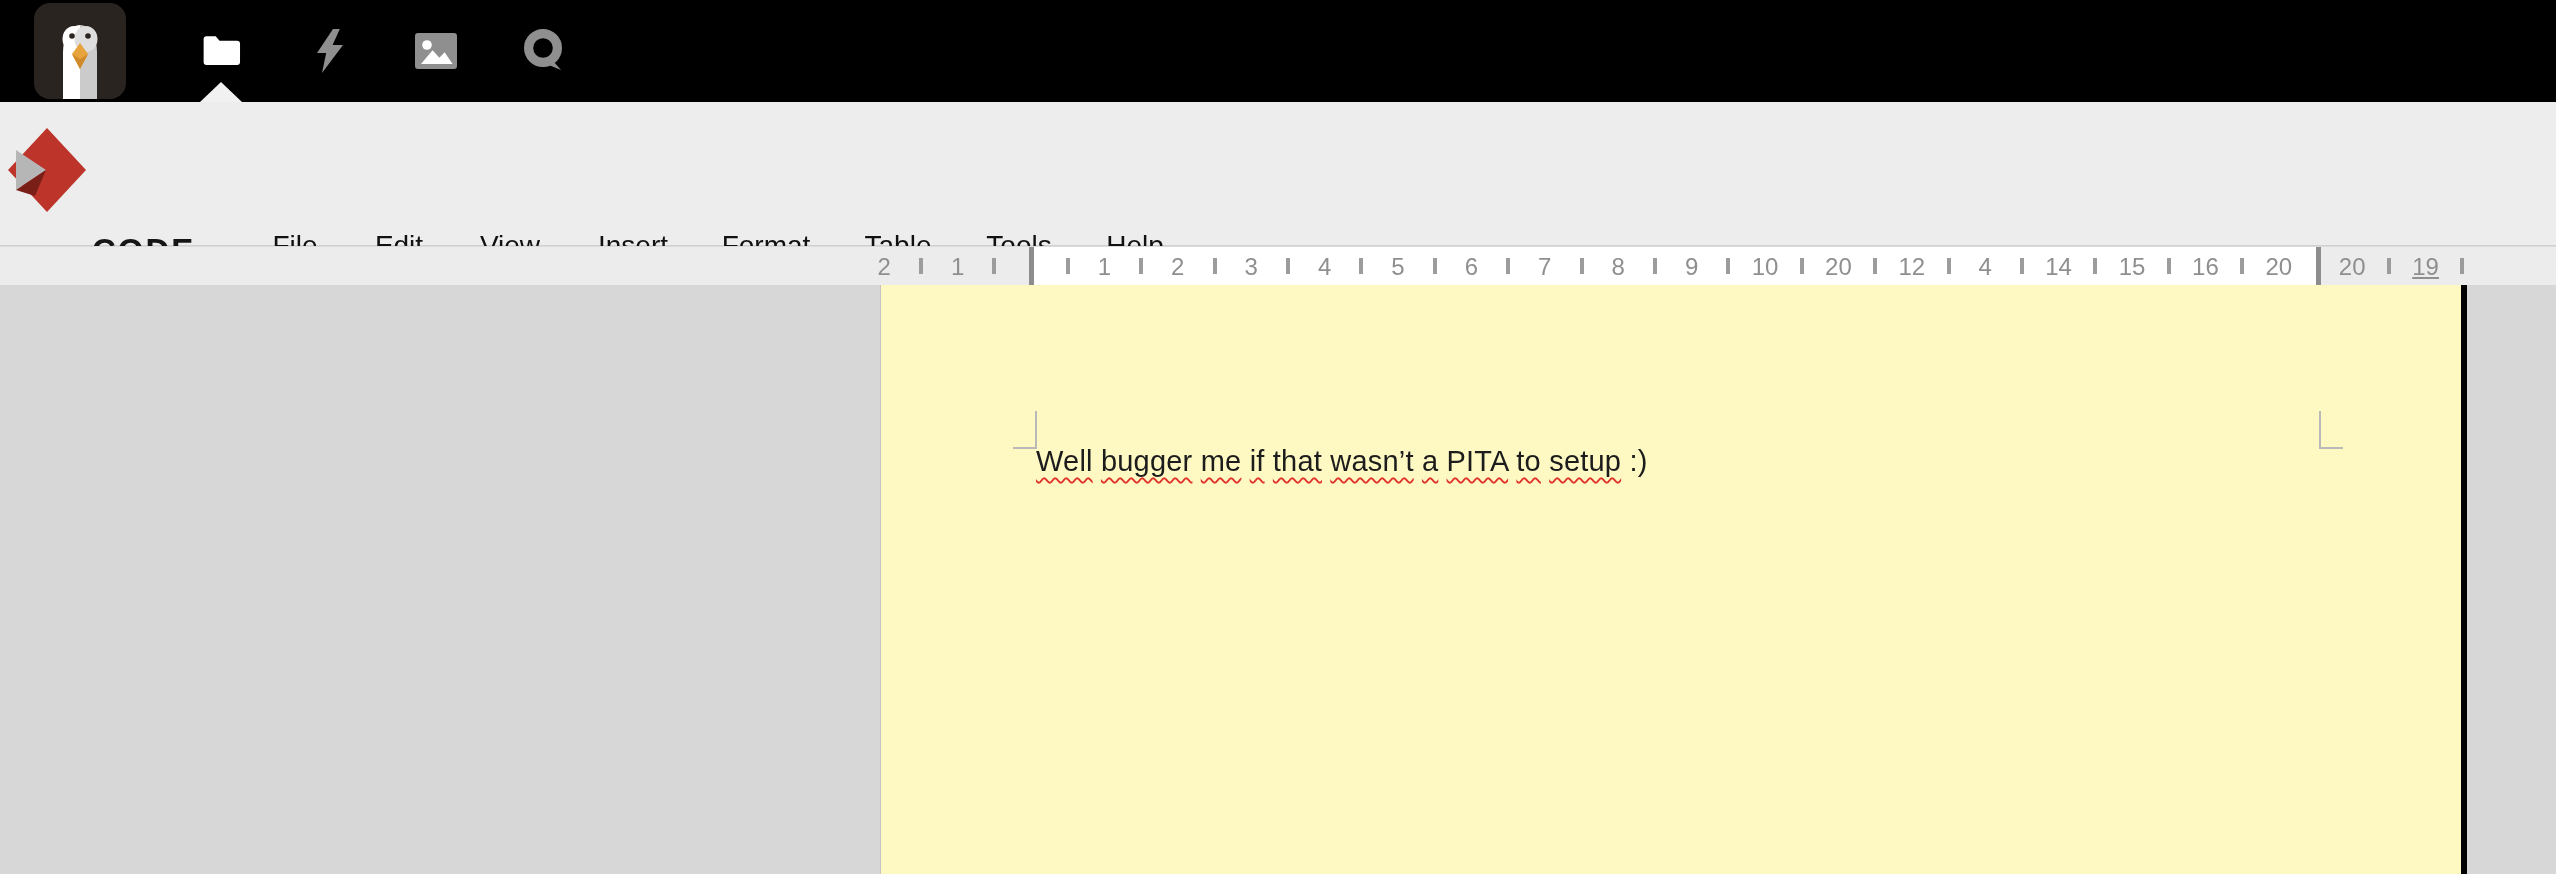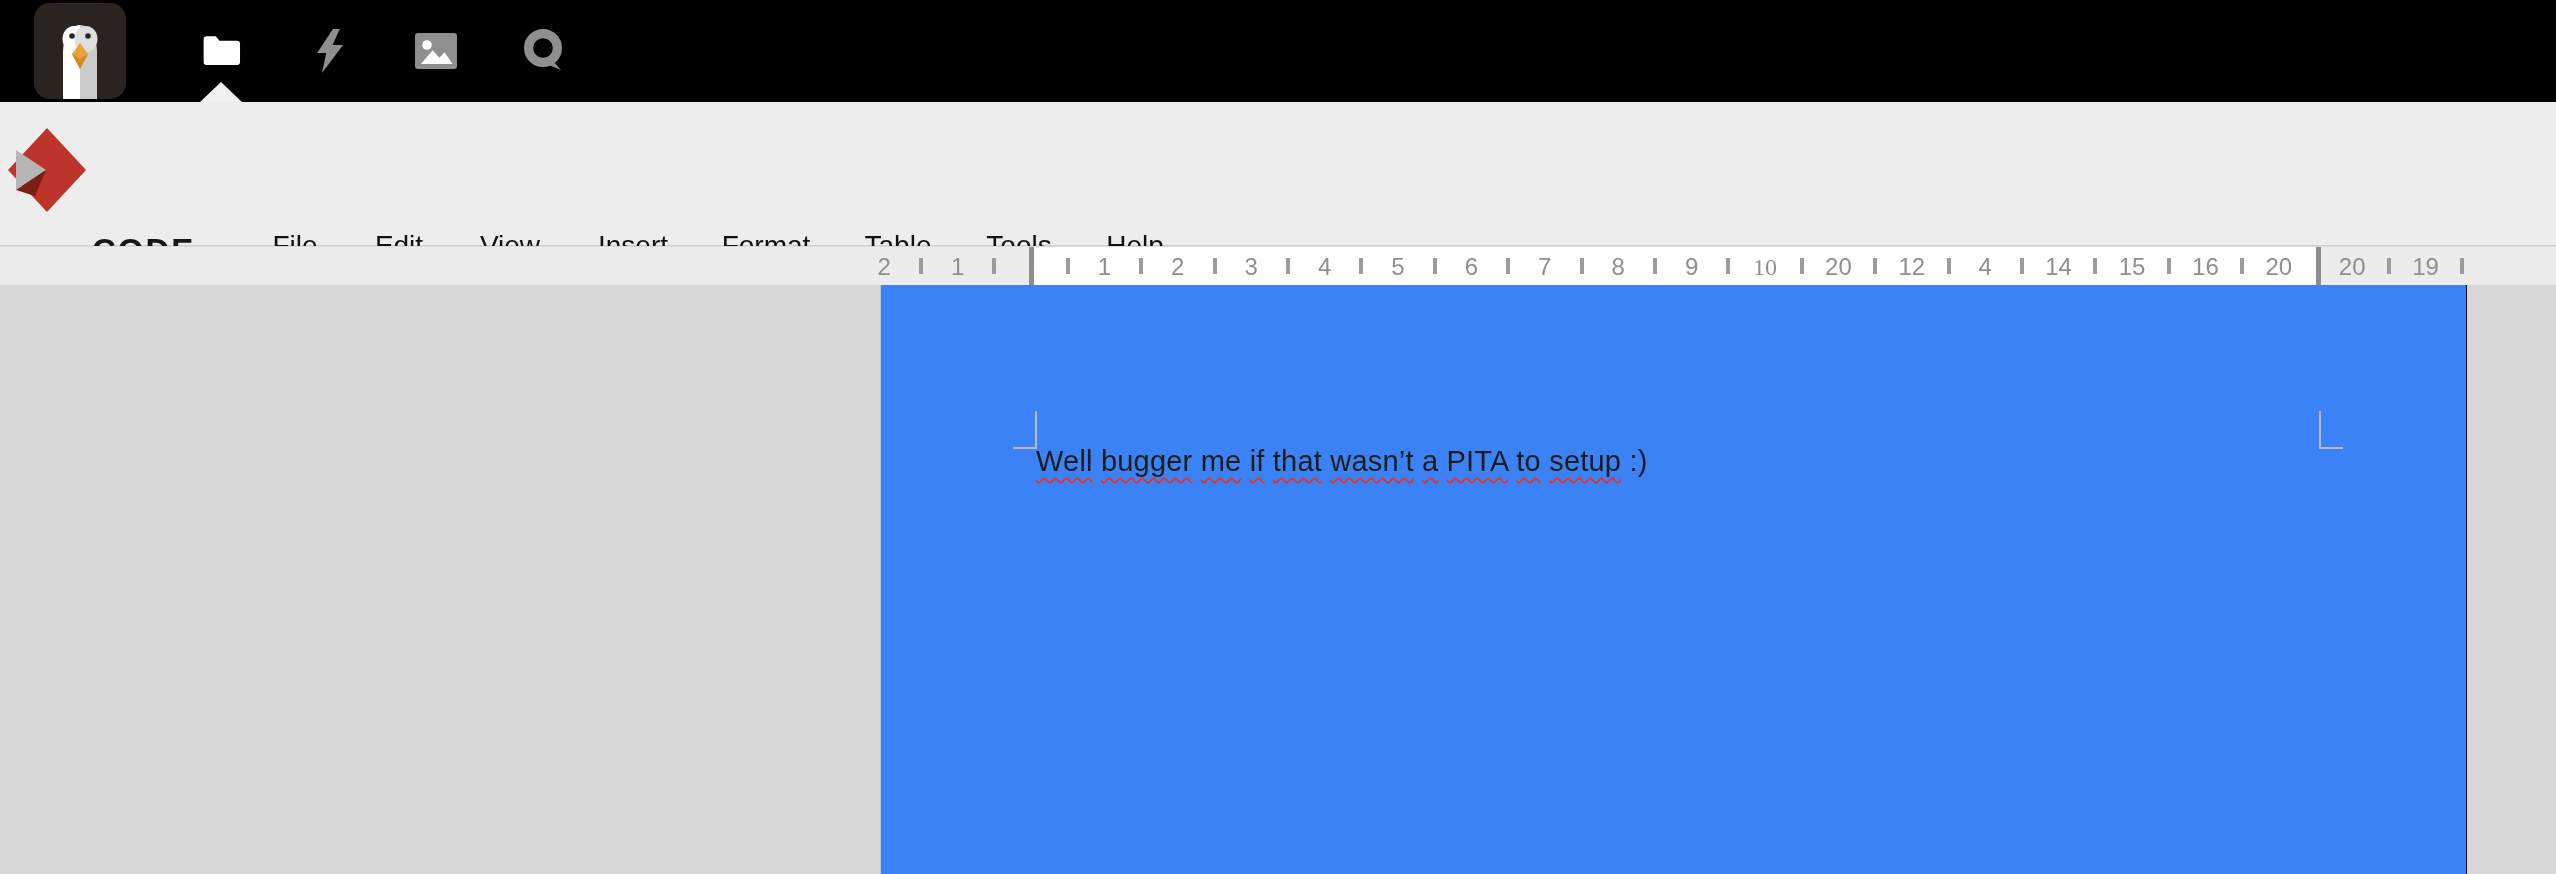--- a/index.html
+++ b/index.html
@@ -37,22 +37,22 @@
   
   #ruler{left:0;top:246px;width:2556px;height:38px;background:#ececec;border-top:1px solid #dcdcdc;
     border-bottom:1px solid #b0b0b0;box-sizing:content-box;}
   #ruler-white{left:1032px;top:0;width:1286px;height:38px;background:#fff;}
   .rmark{top:0;width:5px;height:38px;background:#8d8d8d;}
   .rnum{position:absolute;top:0;height:38px;line-height:40px;transform:translateX(-50%);
     font-size:24px;color:#8f8f8f;}
   .rtick{position:absolute;top:11px;width:4px;height:16px;background:#9c9c9c;transform:translateX(-50%);}
   
   #doc{left:0;top:285px;width:2556px;height:589px;background:#d7d7d7;}
-  #page{left:880px;top:0;width:1587px;height:589px;background:#3b82f6;
-    border-left:1px solid #c3c3c3;border-right:1px solid #000000;box-sizing:border-box;}
+  #page{left:880px;top:0;width:1587px;height:589px;background:#fef9c3;
+    border-left:1px solid #c3c3c3;border-right:6px solid #000000;box-sizing:border-box;}
   .bracket{top:126px;width:22px;height:36px;}
   #bracket-left{left:132px;border-right:2px solid #b9b9b9;border-bottom:2px solid #b9b9b9;}
   #bracket-right{left:1438px;border-left:2px solid #b9b9b9;border-bottom:2px solid #b9b9b9;}
   #doc-text{left:155px;top:160px;font-size:29px;color:#1c1c1c;letter-spacing:.2px;white-space:nowrap;}
   #doc-text .sp{text-decoration-line:underline;text-decoration-style:wavy;text-decoration-thickness:2px;text-underline-offset:6px;}
   svg{display:block;}
 </style>
 </head>
 <body>
 
@@ -340,30 +340,30 @@
     <span class="rnum" style="left: 884.2px;">2</span>
     <span class="rnum" style="left: 1104.4px;">1</span>
     <span class="rnum" style="left: 1177.8px;">2</span>
     <span class="rnum" style="left: 1251.2px;">3</span>
     <span class="rnum" style="left: 1324.6px;">4</span>
     <span class="rnum" style="left: 1398px;">5</span>
     <span class="rnum" style="left: 1471.4px;">6</span>
     <span class="rnum" style="left: 1544.8px;">7</span>
     <span class="rnum" style="left: 1618.2px;">8</span>
     <span class="rnum" style="left: 1691.6px;">9</span>
-    <span class="rnum" style="left: 1765px; font-family: Liberation Serif, serif;">10</span>
+    <span class="rnum" style="left: 1765px;">10</span>
     <span class="rnum" style="left: 1838.4px;">20</span>
     <span class="rnum" style="left: 1911.8px;">12</span>
     <span class="rnum" style="left: 1985.2px;">4</span>
     <span class="rnum" style="left: 2058.6px;">14</span>
     <span class="rnum" style="left: 2132px;">15</span>
     <span class="rnum" style="left: 2205.4px;">16</span>
     <span class="rnum" style="left: 2278.8px;">20</span>
     <span class="rnum" style="left: 2352.2px;">20</span>
-    <span class="rnum" style="left: 2425.6px;">19</span>
+    <span class="rnum" style="left: 2425.6px; text-decoration: underline;">19</span>
     <i class="rtick" style="left: 920.9px;"></i>
     <i class="rtick" style="left: 994.3px;"></i>
     <i class="rtick" style="left: 1067.7px;"></i>
     <i class="rtick" style="left: 1141.1px;"></i>
     <i class="rtick" style="left: 1214.5px;"></i>
     <i class="rtick" style="left: 1287.9px;"></i>
     <i class="rtick" style="left: 1361.3px;"></i>
     <i class="rtick" style="left: 1434.7px;"></i>
     <i class="rtick" style="left: 1508.1px;"></i>
     <i class="rtick" style="left: 1581.5px;"></i>

